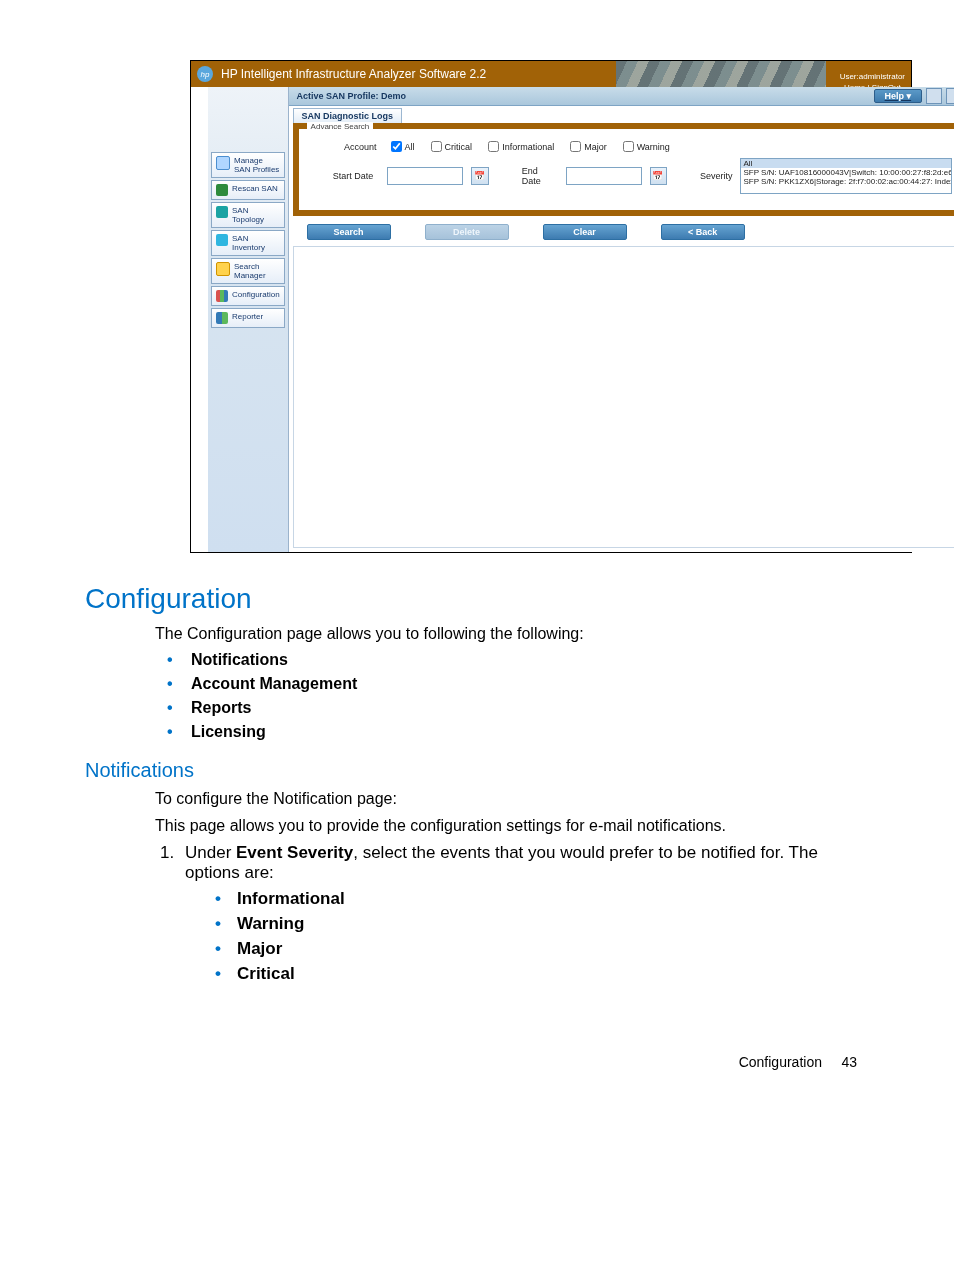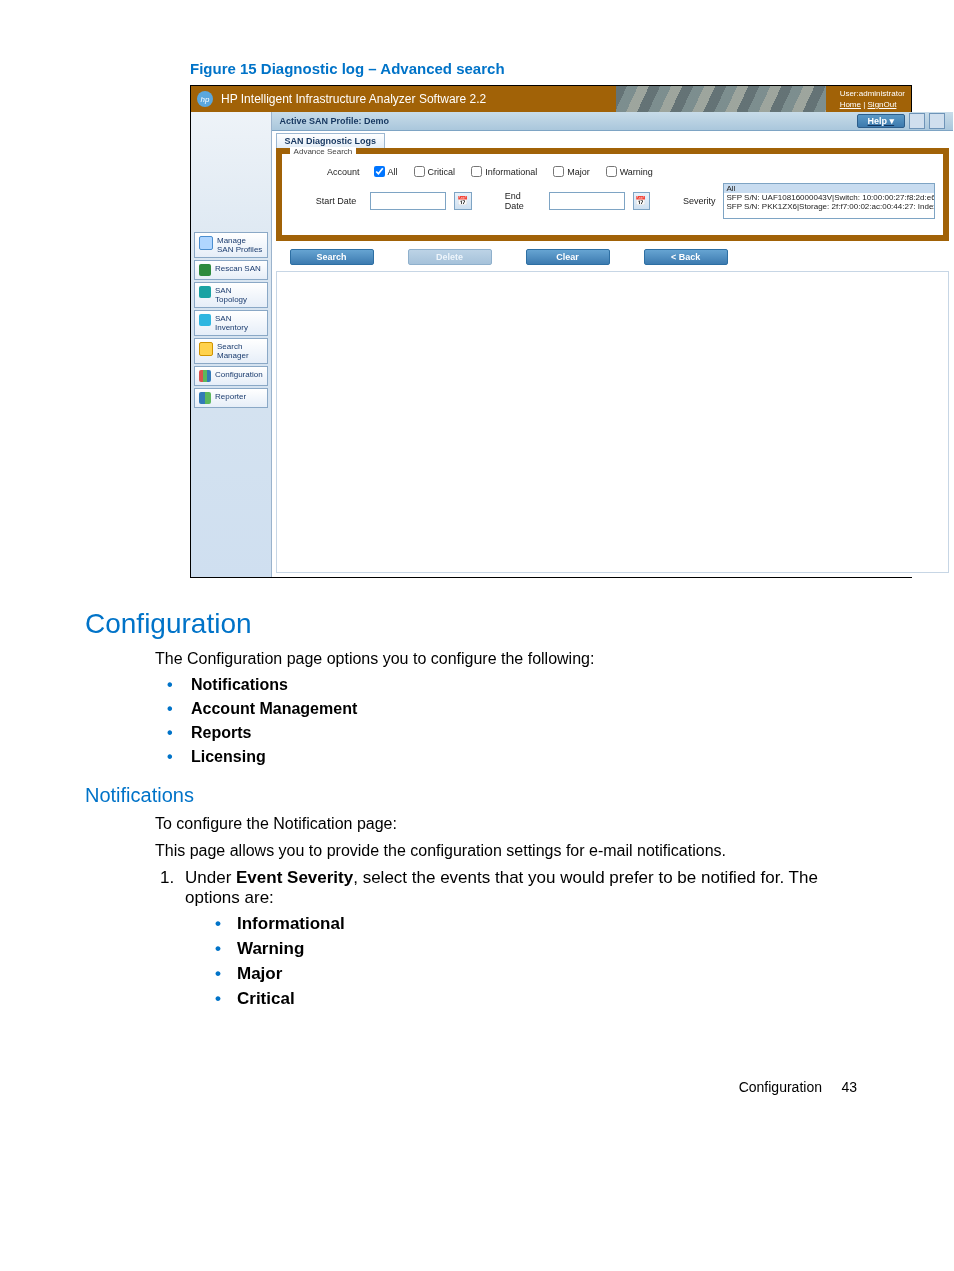--- a/index.html
+++ b/index.html
@@ -56,35 +56,36 @@
     right: 85px;
     top: 0;
     bottom: 0;
     width: 210px;
     background: repeating-linear-gradient(115deg,#4a7aa5 0 10px,#6da1c9 10px 20px,#9cc2de 20px 30px);
     opacity: .7;
   }
   .user-block {
     position: absolute;
     right: 6px;
-    top: 2px;
+    top: 10px;
     font-size: 8px;
-    text-align: left;
+    text-align: center;
     line-height: 11px;
   }
   .user-block a { color:#fff; text-decoration: underline; }
   .shot-body {
     display: flex;
     min-height: 430px;
   }
   .sidebar {
     width: 102px;
     background: linear-gradient(#eef3f8,#d7e4f0 40%,#cfdff0);
     border-right: 1px solid #9bb3cc;
-    padding-top: 120px;
+    padding-top: 65px;
+    margin-left: 17px;
   }
   .side-item {
     border: 1px solid #8aa8c6;
     background: linear-gradient(#fff,#e6eef8);
     margin: 0 3px 2px 3px;
     padding: 3px 4px 3px 4px;
     font-size: 8px;
     color: #1a3b6e;
     display: flex;
     align-items: flex-start;
@@ -296,21 +297,20 @@
     text-align: right;
     font-size: 14px;
     margin: 70px 12px 0 0;
   }
 </style>
 </head>
 <body>
 
 <div class="page">
 
-  <div class="figure-caption">Figure 15 Diagnostic log – Advanced search</div>
 
   <div class="shot">
 
     <div class="shot-titlebar">
       <span class="hp-logo">hp</span>
       <span class="title-text">HP Intelligent Infrastructure Analyzer Software 2.2</span>
       <div class="titlebar-img"></div>
       <div class="user-block">
         <div>User:administrator</div>
         <div>
@@ -419,21 +419,21 @@
           <span class="act-btn">Clear</span>
           <span class="act-btn">&lt; Back</span>
         </div>
 
         <div class="results-area"></div>
       </div>
     </div>
   </div>
 
   <h1 class="sec">Configuration</h1>
-  <p class="body-text">The Configuration page options you to configure the following:</p>
+  <p class="body-text">The Configuration page allows you to following the following:</p>
   <ul class="blue-bullets">
     <li>Notifications</li>
     <li>Account Management</li>
     <li>Reports</li>
     <li>Licensing</li>
   </ul>
 
   <h2 class="sub">Notifications</h2>
   <p class="body-text">To configure the Notification page:</p>
   <p class="body-text">This page allows you to provide the configuration settings for e-mail notifications.</p>

